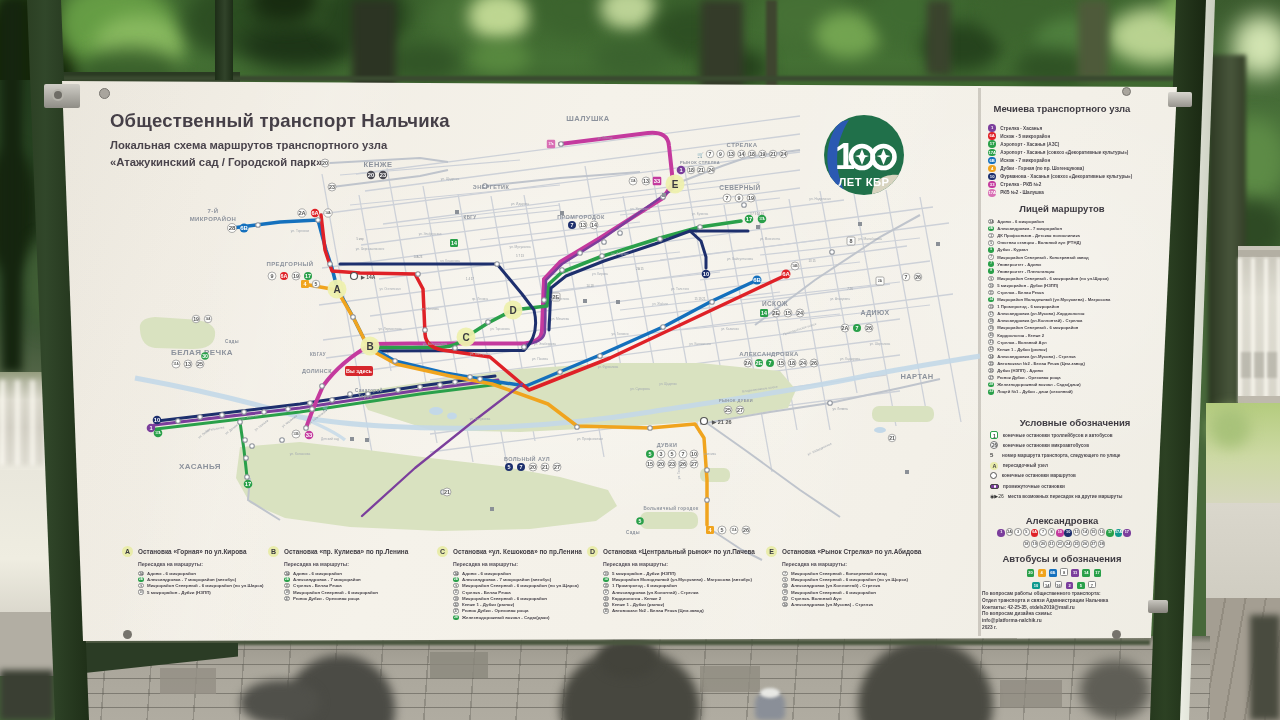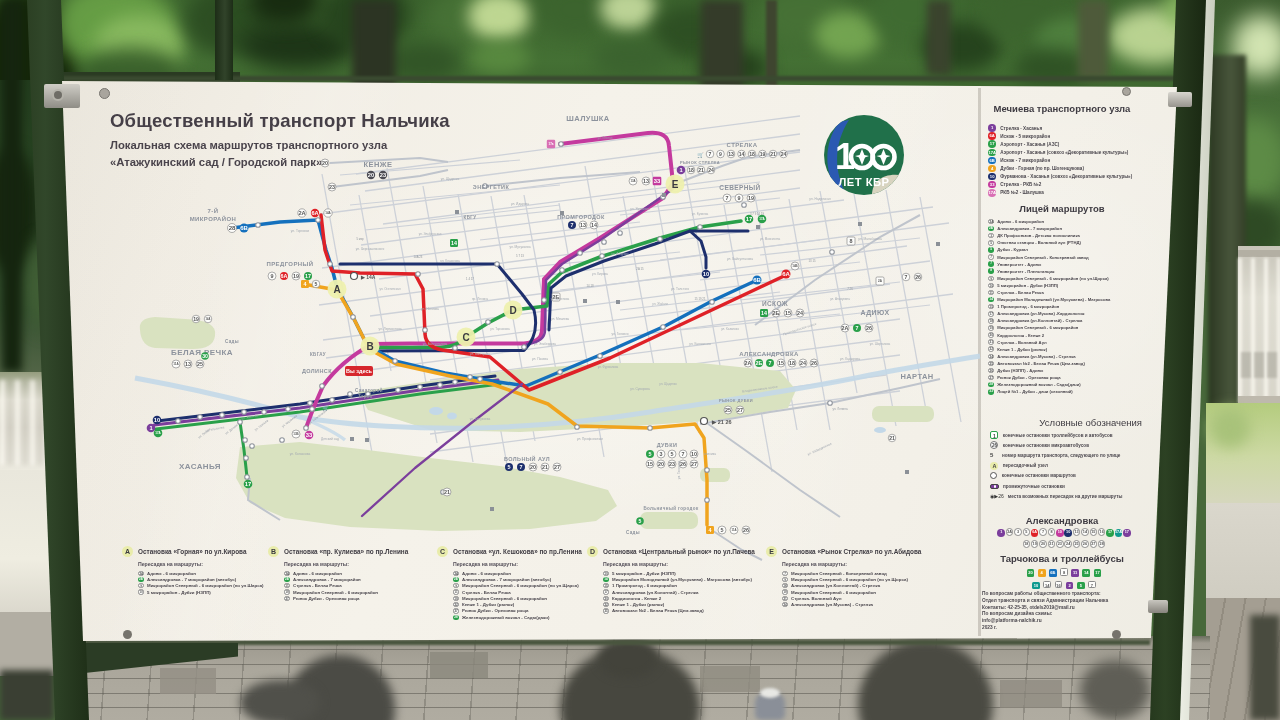--- a/index.html
+++ b/index.html
@@ -798,21 +798,21 @@
 <div class="rr">
           <span class="hb" style="width:5.5px;height:5.5px;background:#2aa04a;color:#fff;font-size:3.2px;line-height:5.5px">28</span>
           <span>Железнодорожный вокзал - Сады(дачи)</span>
         </div>
 <div class="rr">
           <span class="hb" style="width:5.5px;height:5.5px;background:#2aa04a;color:#fff;font-size:3.2px;line-height:5.5px">33</span>
           <span>Лицей №1 - Дубки - дачи (сезонный)</span>
         </div>
 </div>
 
-<div style="position:absolute;left:0;top:314px;width:160px;text-align:right;font-size:9.5px;font-weight:normal;color:#3e3b42">Условные обозначения</div>
+<div style="position:absolute;left:13px;top:314px;width:160px;text-align:center;font-size:9.5px;font-weight:bold;color:#3e3b42">Условные обозначения</div>
 
 <div style="position:absolute;left:8px;top:327px">
 <div class="lg">
           <span class="hb" style="width:8px;height:8px;background:#fff;border:1px solid #2aa04a;color:#444;font-size:5px;line-height:8px;border-radius:2px">1</span>
           <span>конечные остановки троллейбусов и автобусов</span>
         </div>
 <div class="lg">
           <span class="hb" style="width:8px;height:8px;background:#fff;border:1px solid #777;color:#444;font-size:4.5px;line-height:8px">26</span>
           <span>конечные остановки микроавтобусов</span>
         </div>
@@ -865,21 +865,21 @@
 <span class="hb" style="width:7.6px;height:7.6px;background:#fdfdfb;border:0.8px solid #8b8b8b;color:#555;font-size:3.8px;line-height:7.6px">20</span>
 <span class="hb" style="width:7.6px;height:7.6px;background:#fdfdfb;border:0.8px solid #8b8b8b;color:#555;font-size:3.8px;line-height:7.6px">21</span>
 <span class="hb" style="width:7.6px;height:7.6px;background:#fdfdfb;border:0.8px solid #8b8b8b;color:#555;font-size:3.8px;line-height:7.6px">23</span>
 <span class="hb" style="width:7.6px;height:7.6px;background:#fdfdfb;border:0.8px solid #8b8b8b;color:#555;font-size:3.8px;line-height:7.6px">24</span>
 <span class="hb" style="width:7.6px;height:7.6px;background:#fdfdfb;border:0.8px solid #8b8b8b;color:#555;font-size:3.8px;line-height:7.6px">25</span>
 <span class="hb" style="width:7.6px;height:7.6px;background:#fdfdfb;border:0.8px solid #8b8b8b;color:#555;font-size:3.8px;line-height:7.6px">26</span>
 <span class="hb" style="width:7.6px;height:7.6px;background:#fdfdfb;border:0.8px solid #8b8b8b;color:#555;font-size:3.8px;line-height:7.6px">27</span>
 <span class="hb" style="width:7.6px;height:7.6px;background:#fdfdfb;border:0.8px solid #8b8b8b;color:#555;font-size:3.8px;line-height:7.6px">28</span>
 </div>
 
-<div style="position:absolute;left:0;top:450px;width:160px;text-align:center;font-size:9.5px;font-weight:bold;color:#3e3b42">Тарчокова и троллейбусы</div>
+<div style="position:absolute;left:0;top:450px;width:160px;text-align:center;font-size:9.5px;font-weight:bold;color:#3e3b42">Автобусы и обозначения</div>
 
 <div class="sqrow" style="position:absolute;left:4px;top:465px;width:156px;text-align:center;font-size:0">
 <span class="sq" style="background:#2aa04a;color:#fff">20</span>
 <span class="sq" style="background:#f0a41e;color:#fff">4</span>
 <span class="sq" style="background:#1470bd;color:#fff">6Б</span>
 <span class="sq" style="background:#fdfdfb;border:0.8px solid #8b8b8b;color:#555">8</span>
 <span class="sq" style="background:#7b3e9c;color:#fff">11</span>
 <span class="sq" style="background:#2aa04a;color:#fff">14</span>
 <span class="sq" style="background:#2aa04a;color:#fff">17</span>
 <br>

